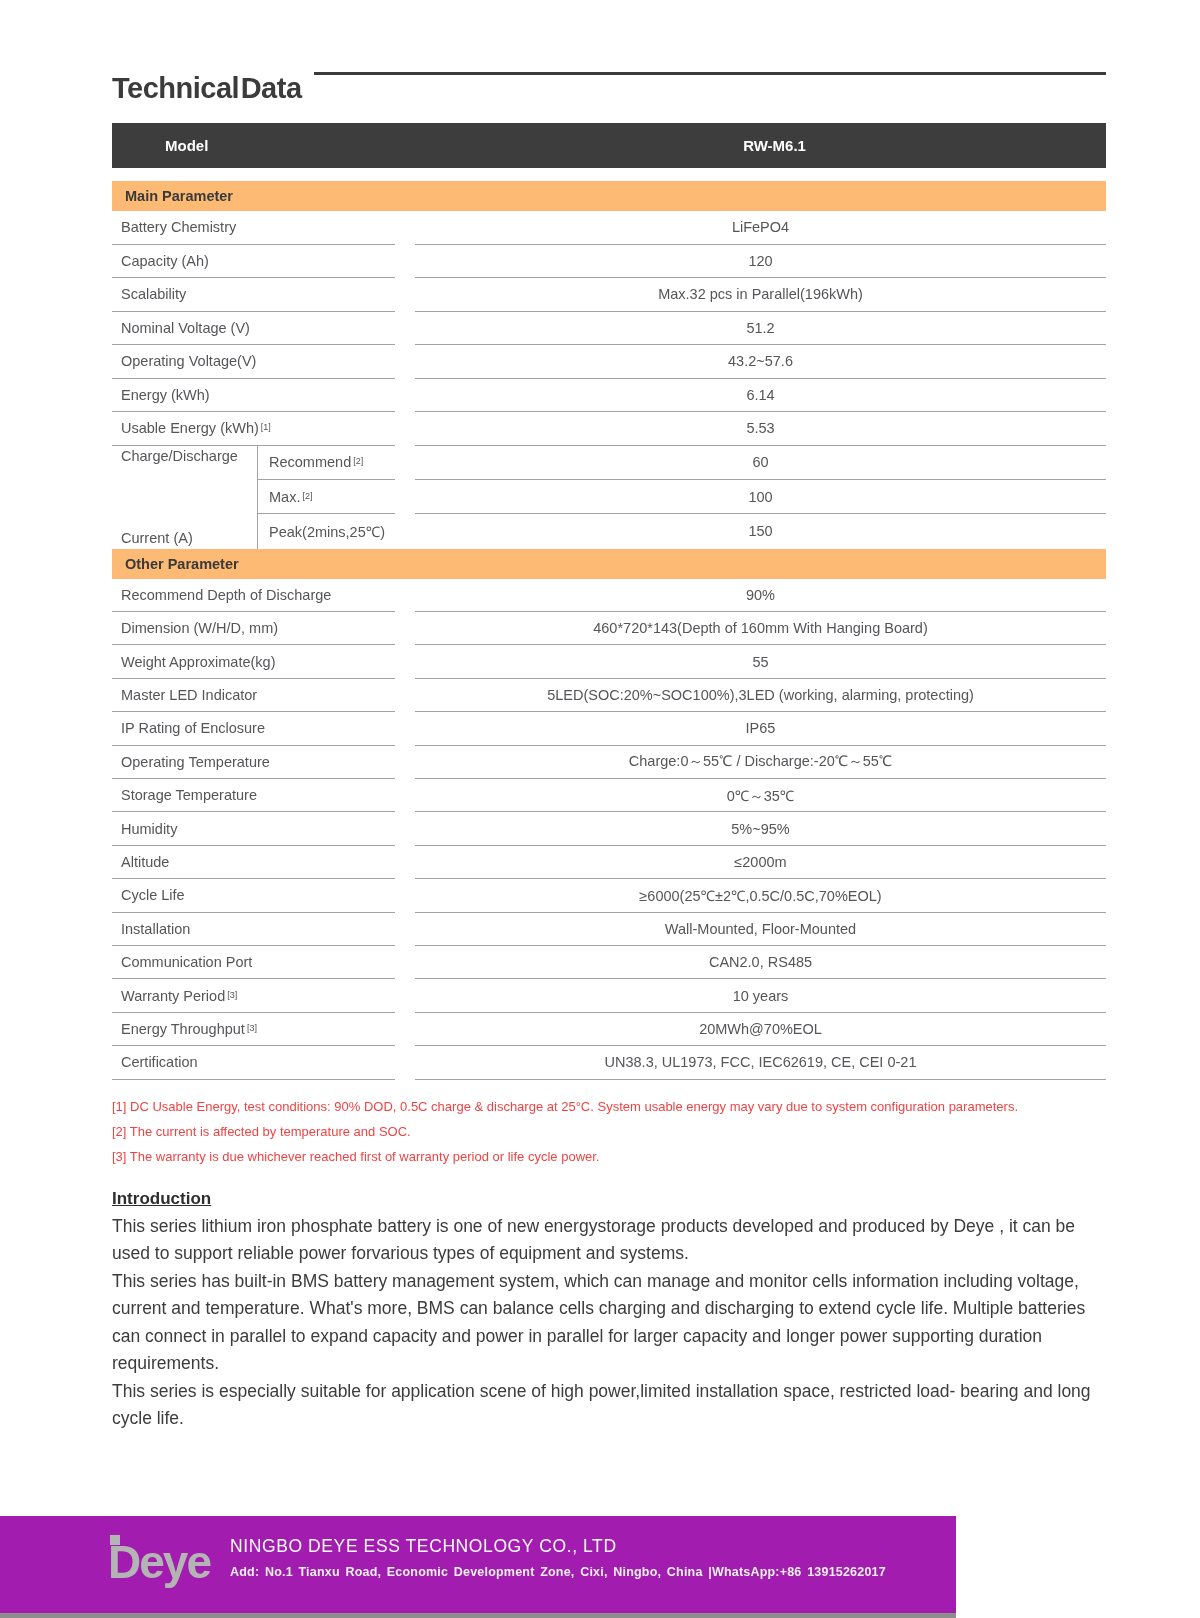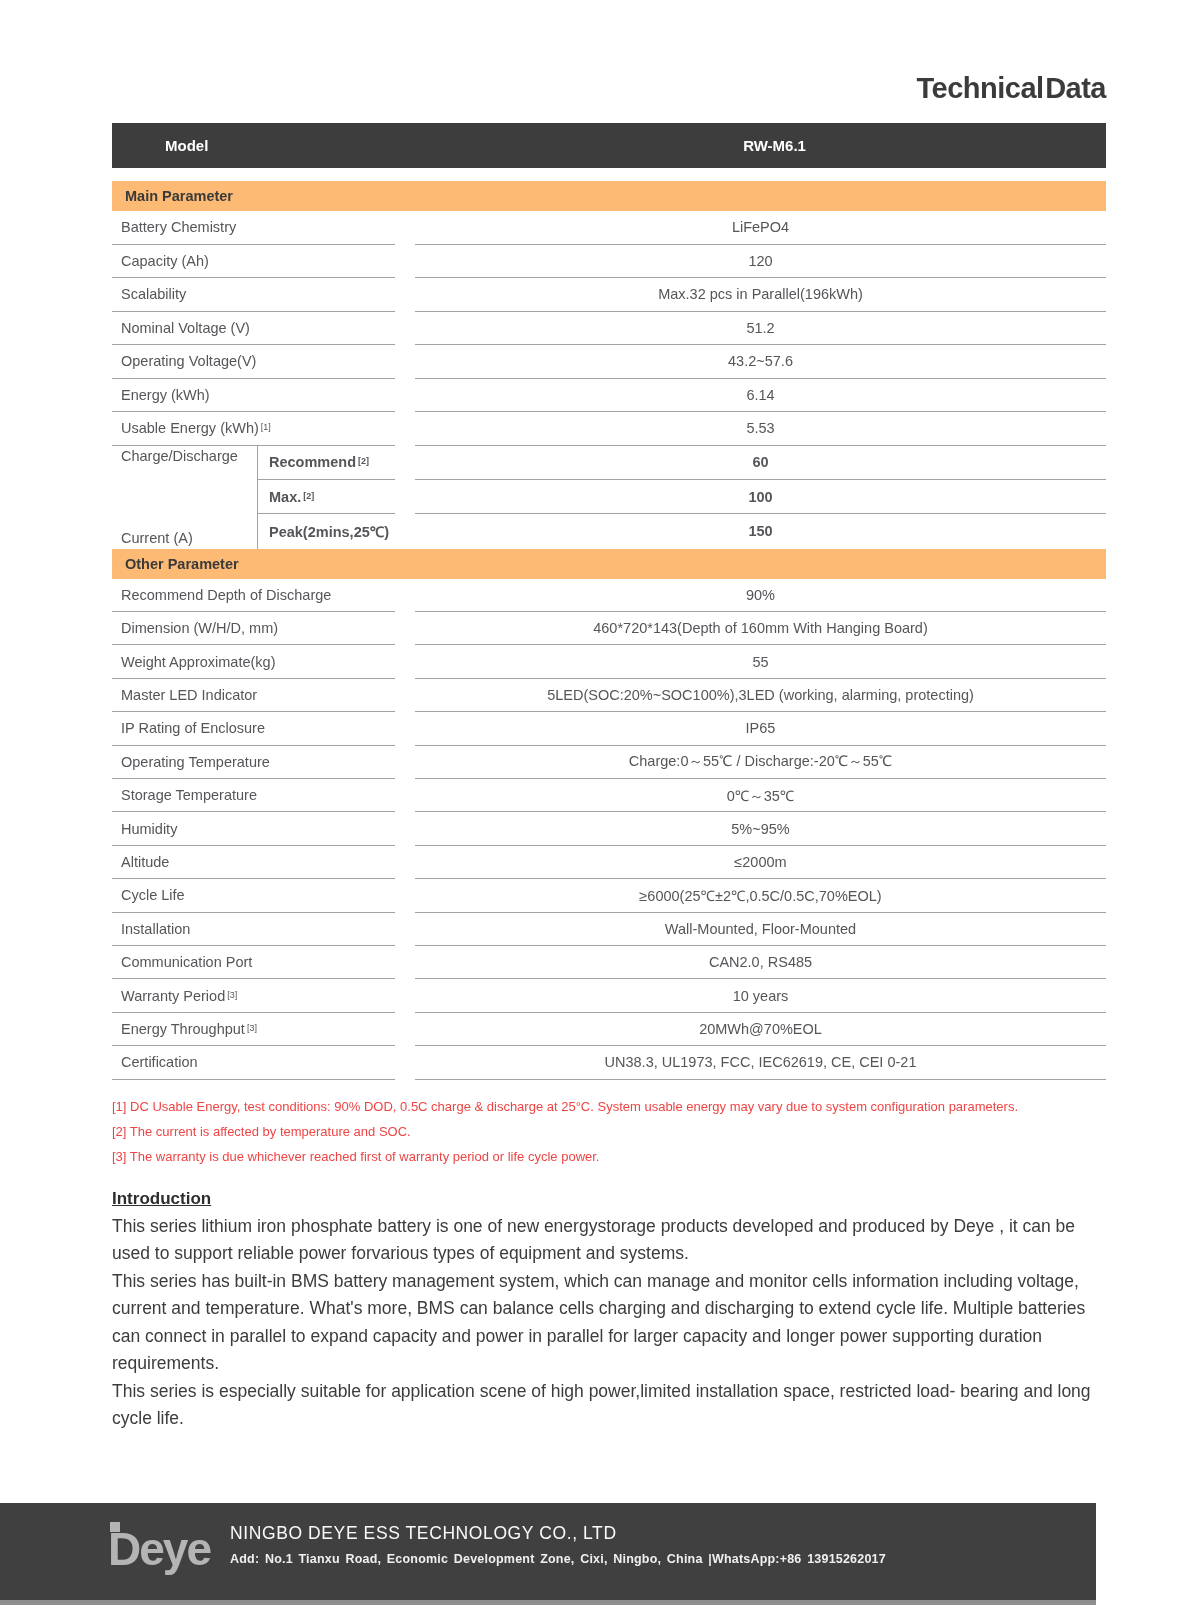--- a/index.html
+++ b/index.html
@@ -3,21 +3,21 @@
 <meta charset="utf-8">
 <style>
   html,body{margin:0;padding:0;}
   body{
     width:1200px;height:1618px;position:relative;overflow:hidden;
     background:#ffffff;font-family:"Liberation Sans",sans-serif;
   }
   .content{position:absolute;left:112px;top:0;width:994px;}
 
   
-  .title-row{display:flex;align-items:flex-end;margin-top:72px;height:32px;flex-direction:column;}
+  .title-row{display:flex;align-items:flex-start;margin-top:72px;height:32px;}
   .page-title{font-size:29px;font-weight:700;color:#3b3b3b;margin:0;line-height:32px;
     letter-spacing:-0.5px;word-spacing:-6px;}
   .title-line{flex:1;height:0;border-bottom:3px solid #3b3b3b;margin-left:12px;margin-bottom:5px;}
 
   
   .model-bar{margin-top:19px;height:45px;background:#3d3d3d;display:flex;align-items:center;
     color:#ffffff;font-weight:700;font-size:15px;}
   .model-label{width:303px;padding-left:13px;box-sizing:border-box;margin-left:40px;}
   .model-value{width:691px;text-align:center;}
 
@@ -35,34 +35,34 @@
   .gap{width:20px;}
   .cell.value{width:691px;justify-content:center;text-align:center;}
   sup{font-size:9px;line-height:0;margin-left:2px;position:relative;top:-1px;color:#56565a;}
 
   
   .group{display:flex;}
   .g-label{width:146px;box-sizing:border-box;border-right:1px solid #a2a2a2;padding-left:9px;
     display:flex;flex-direction:column;justify-content:space-between;color:#56565a;
     font-size:14.5px;line-height:1.45;}
   .g-subs{width:848px;}
-  .g-subrow{display:flex;height:34.4px;font-weight:bold;}
+  .g-subrow{display:flex;height:34.4px;}
   .g-subrow .cell.sublabel{width:137px;padding-left:11px;}
   .g-subrow:last-child .cell{border-bottom:none;}
 
   
   .footnotes{margin-top:14px;}
   .footnote{margin:0;font-size:13px;color:#ef4444;line-height:25px;}
 
   
   .intro-heading{margin:20px 0 4px 0;font-size:17px;font-weight:700;color:#2d2d2d;text-decoration:underline;}
   .intro-body p{margin:0;font-size:17.5px;color:#3c3c3c;line-height:27.5px;}
 
   
-  .footer{position:absolute;left:0;bottom:13px;width:1096px;height:102px;background:#404040;}
+  .footer{position:absolute;left:0;bottom:0;width:956px;height:102px;background:#a21caf;}
   .footer-inner{display:flex;align-items:flex-start;padding:14px 0 0 108px;}
   .logo{position:relative;width:122px;padding-top:9px;}
   .logo-text{font-size:46px;font-weight:700;color:#b4b4b4;letter-spacing:-2px;line-height:1;}
   .logo-dot{position:absolute;top:5px;left:2px;width:10px;height:10px;background:#b4b4b4;}
   .footer-text{padding-top:6px;}
   .company{color:#fafafa;font-size:17.5px;letter-spacing:0.6px;}
   .address{margin-top:8px;color:#f0f0f0;font-size:12.5px;font-weight:700;
     letter-spacing:0.2px;word-spacing:2px;}
   .footer-strip{position:absolute;bottom:0;left:0;width:100%;height:5px;background:#8e8e8e;}
 </style>

